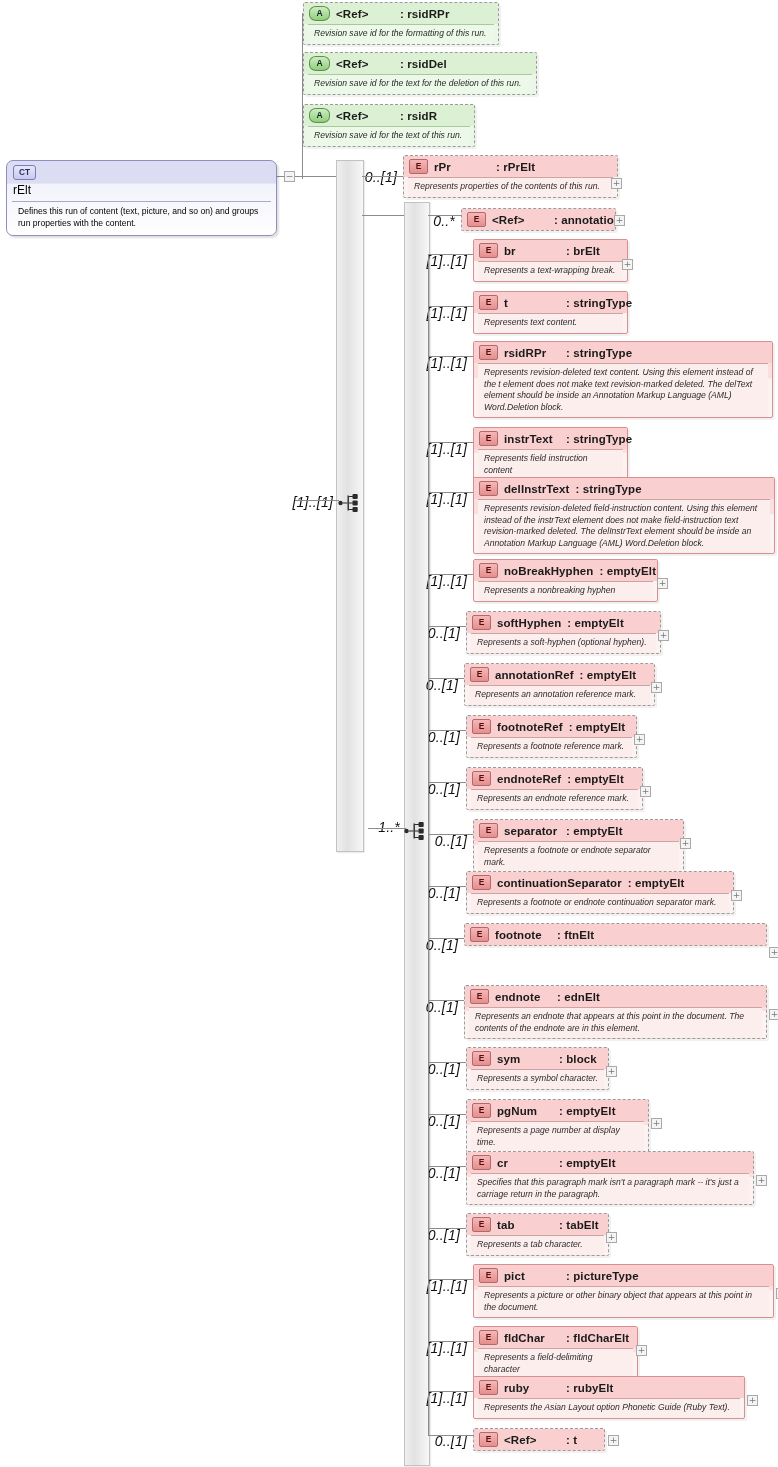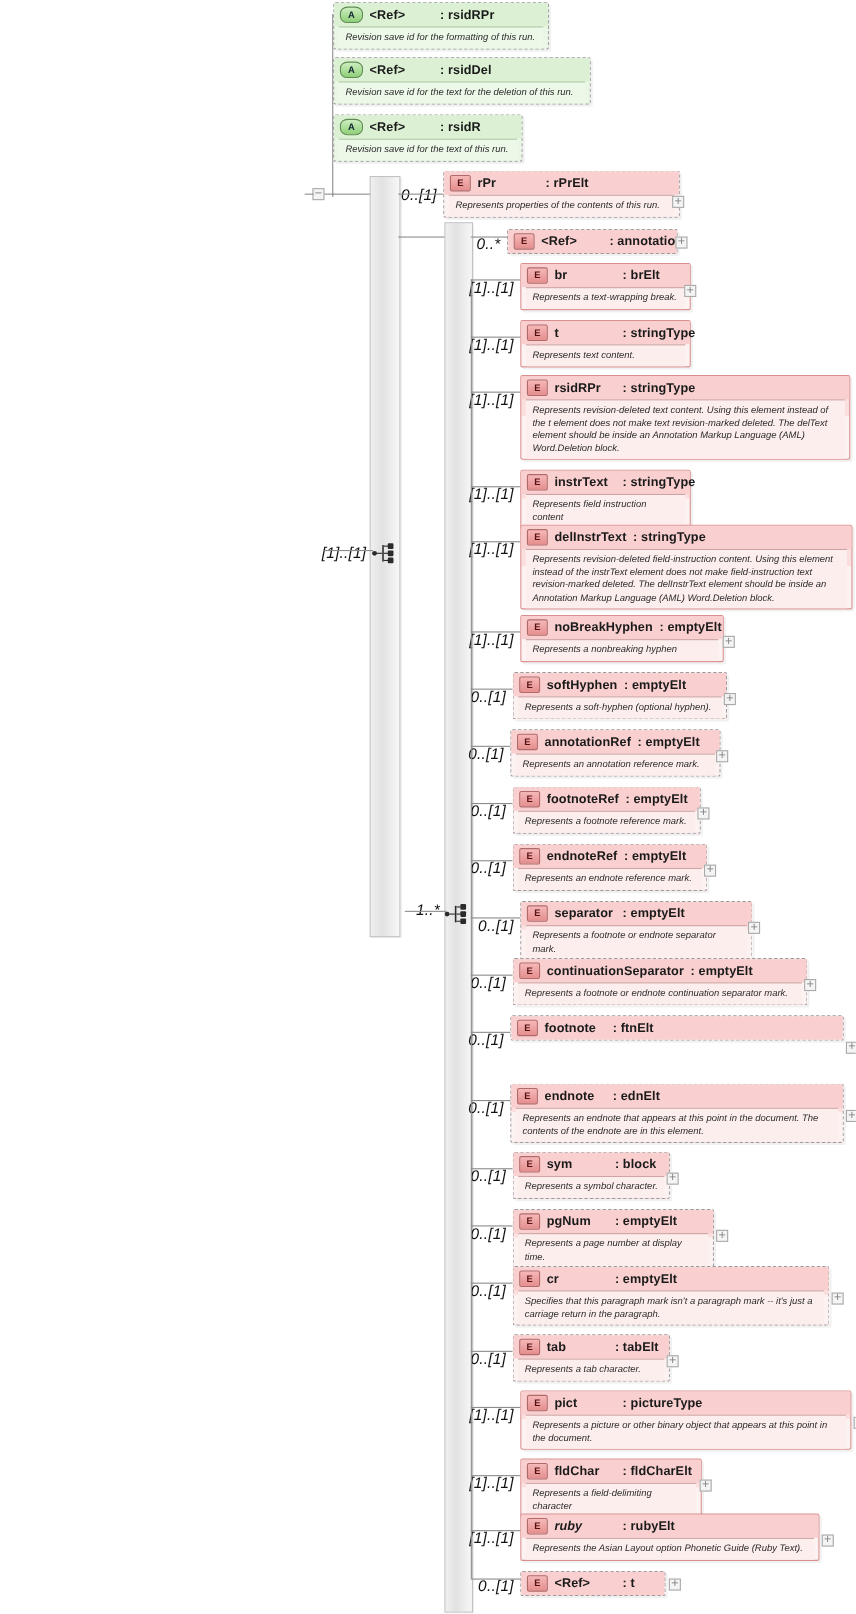--- a/index.html
+++ b/index.html
@@ -411,21 +411,21 @@
         <span class="nm" style="display: inline-block; min-width: 62px; margin-right: 0px;">fldChar</span>
         <span class="ty">: fldCharElt</span>
       </div>
       <div class="doc">Represents a field-delimiting character</div>
     </div>
     <div class="card" style="left: 423px; top: 1340px; width: 44px;">[1]..[1]</div>
     <div class="pm" style="left: 636px; top: 1345px;">+</div>
     <div class="node elem" style="left: 473px; top: 1376px; width: 272px;">
       <div class="hdr">
         <div class="ibox e">E</div>
-        <span class="nm" style="display: inline-block; min-width: 62px; margin-right: 0px; font-style: italic;">ruby</span>
+        <span class="nm" style="display: inline-block; min-width: 62px; margin-right: 0px;">ruby</span>
         <span class="ty">: rubyElt</span>
       </div>
       <div class="doc">Represents the Asian Layout option Phonetic Guide (Ruby Text).</div>
     </div>
     <div class="card" style="left: 423px; top: 1390px; width: 44px;">[1]..[1]</div>
     <div class="pm" style="left: 747px; top: 1395px;">+</div>
     <div class="node elem opt nodoc" style="left: 473px; top: 1428px; width: 132px;">
       <div class="hdr">
         <div class="ibox e">E</div>
         <span class="nm" style="display: inline-block; min-width: 62px; margin-right: 0px;">&lt;Ref&gt;</span>
@@ -453,13 +453,17 @@
     <div class="ln lnh" style="left: 428px; top: 1062px; width: 38px; height: 1px;"></div>
     <div class="ln lnh" style="left: 428px; top: 1114px; width: 38px; height: 1px;"></div>
     <div class="ln lnh" style="left: 428px; top: 1166px; width: 38px; height: 1px;"></div>
     <div class="ln lnh" style="left: 428px; top: 1228px; width: 38px; height: 1px;"></div>
     <div class="ln lnh" style="left: 428px; top: 1279px; width: 45px; height: 1px;"></div>
     <div class="ln lnh" style="left: 428px; top: 1341px; width: 45px; height: 1px;"></div>
     <div class="ln lnh" style="left: 428px; top: 1391px; width: 45px; height: 1px;"></div>
     <div class="ln lnh" style="left: 428px; top: 1435px; width: 45px; height: 1px;"></div>
     <div class="ln lnh" style="left: 428px; top: 215px; width: 33px; height: 1px;"></div>
     <div class="ln lnv" style="left: 428px; top: 254px; width: 1px; height: 1181px;"></div>
+    <div class="ctbox" style="left: 6px; top: 160px; width: 271px;">
+      <div class="hdr"><div class="ibox ct">CT</div><span class="nm">rElt</span></div>
+      <div class="doc">Defines this run of content (text, picture, and so on) and groups run properties with the content.</div>
+    </div>
   </div>
 
 </body></html>

